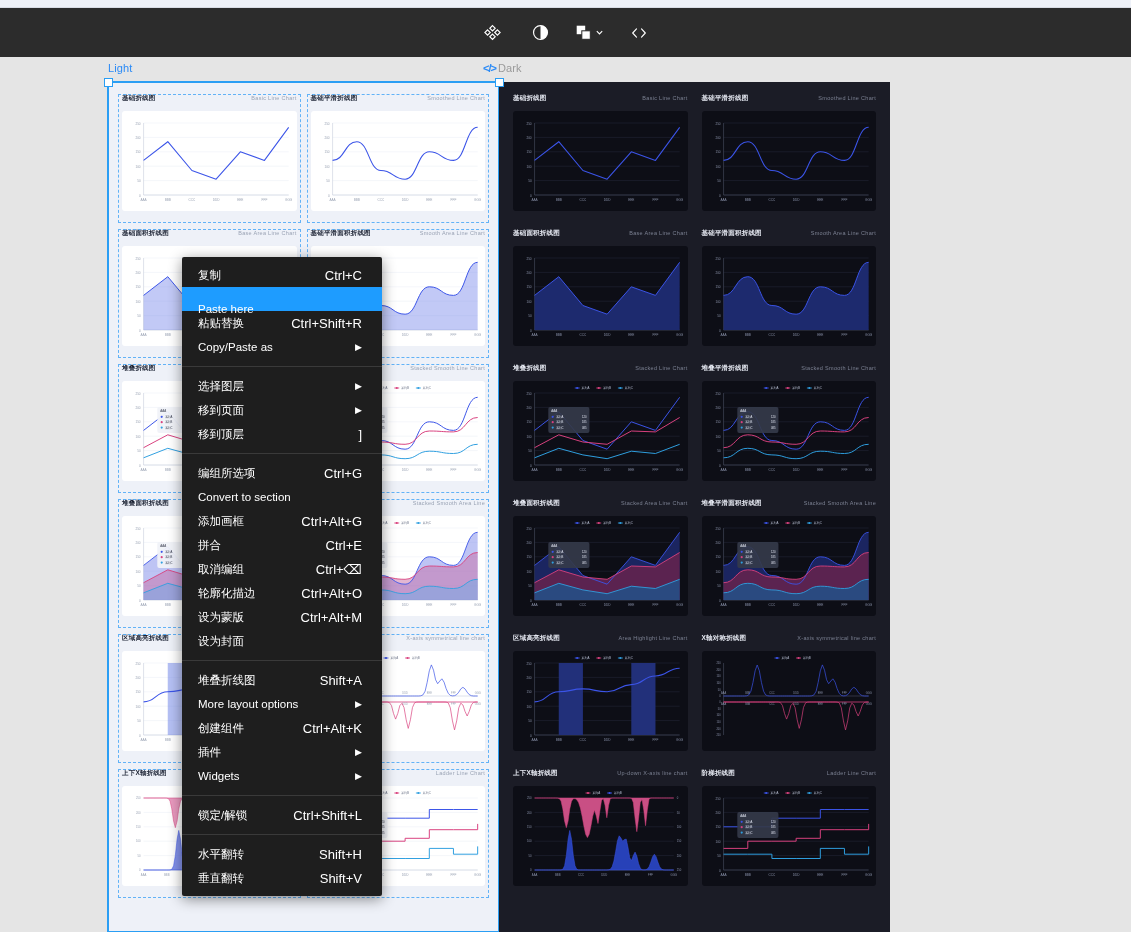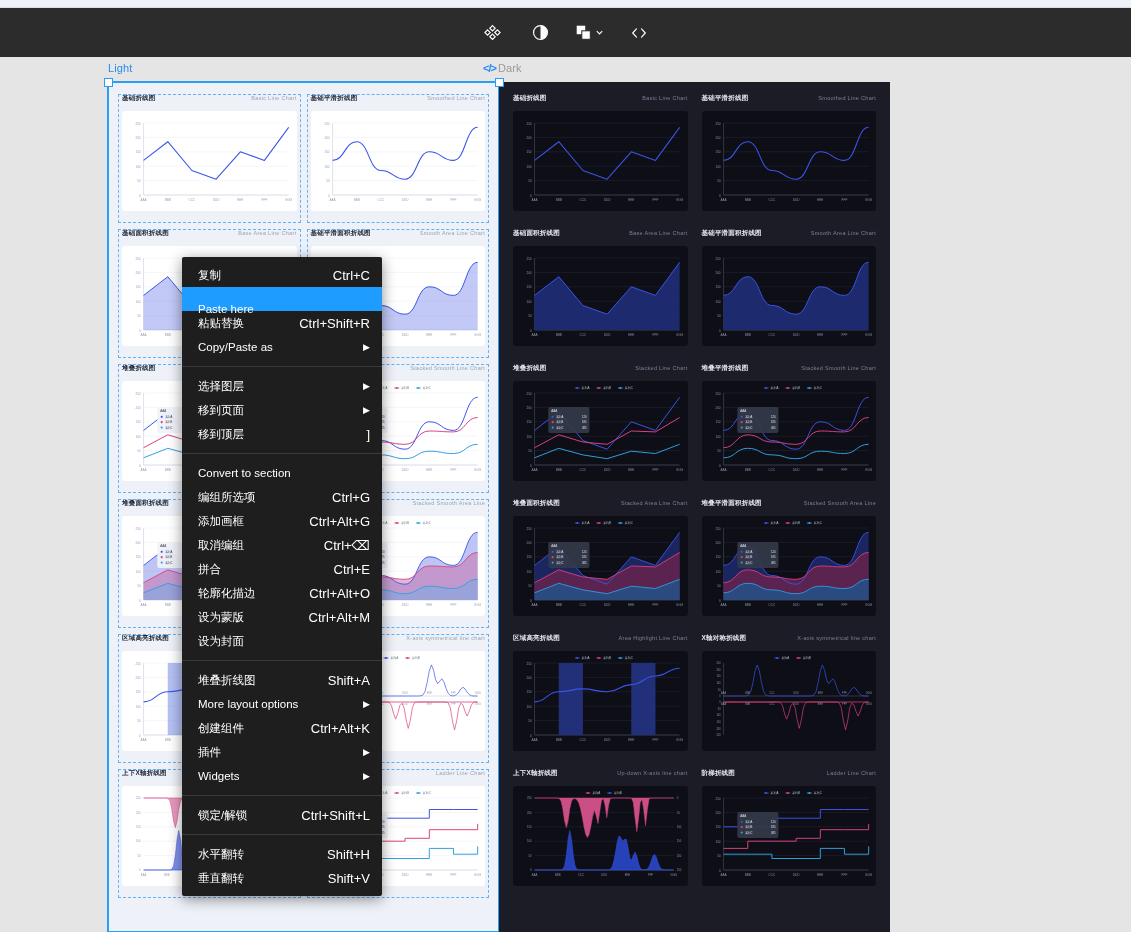--- a/index.html
+++ b/index.html
@@ -110,21 +110,21 @@
     border-radius: 2px;
     box-shadow: 0 3px 14px rgba(0,0,0,.45), 0 0 0 1px rgba(255,255,255,.04);
     padding: 6px 0 6px 0;
     z-index: 60;
     font-size: 11.5px;
     color: #ffffff;
     user-select: none;
   }
   .mi {
     display: flex; align-items: center;
-    height: 24px; padding: 0 12px 0 16px;
+    height: 24px; padding: 0 20px 0 16px;
     white-space: nowrap; cursor: default;
   }
   .mi .mi-label { flex: 1 1 auto; font-size: 11.5px; }
   .mi .mi-accel { flex: 0 0 auto; font-size: 13px; color: #ffffff; margin-left: 14px; }
   .mi .mi-arrow { flex: 0 0 auto; font-size: 9px; color: #ffffff; margin-left: 14px; }
   .mi.sel { background: #1e9cff; }
   .mi.sel .mi-label { color: #ffffff; margin-top: 20px; }
   .sep { height: 1px; background: #3a3a3a; margin: 7px 0; }
 
   .frame-dark .plot-wrap { box-shadow: none; }
@@ -1296,39 +1296,39 @@
         <div class="mi">
           <span class="mi-label">移到页面</span>
           <span class="mi-arrow">▶</span>
         </div>
         <div class="mi">
           <span class="mi-label">移到顶层</span>
           <span class="mi-accel">]</span>
         </div>
         <div class="sep"></div>
         <div class="mi">
-          <span class="mi-label">Convert to section</span>
-        </div>
-        <div class="mi">
           <span class="mi-label">编组所选项</span>
           <span class="mi-accel">Ctrl+G</span>
         </div>
         <div class="mi">
+          <span class="mi-label">Convert to section</span>
+        </div>
+        <div class="mi">
           <span class="mi-label">添加画框</span>
           <span class="mi-accel">Ctrl+Alt+G</span>
         </div>
         <div class="mi">
+          <span class="mi-label">拼合</span>
+          <span class="mi-accel">Ctrl+E</span>
+        </div>
+        <div class="mi">
           <span class="mi-label">取消编组</span>
           <span class="mi-accel">Ctrl+⌫</span>
         </div>
         <div class="mi">
-          <span class="mi-label">拼合</span>
-          <span class="mi-accel">Ctrl+E</span>
-        </div>
-        <div class="mi">
           <span class="mi-label">轮廓化描边</span>
           <span class="mi-accel">Ctrl+Alt+O</span>
         </div>
         <div class="mi">
           <span class="mi-label">设为蒙版</span>
           <span class="mi-accel">Ctrl+Alt+M</span>
         </div>
         <div class="mi">
           <span class="mi-label">设为封面</span>
         </div>

